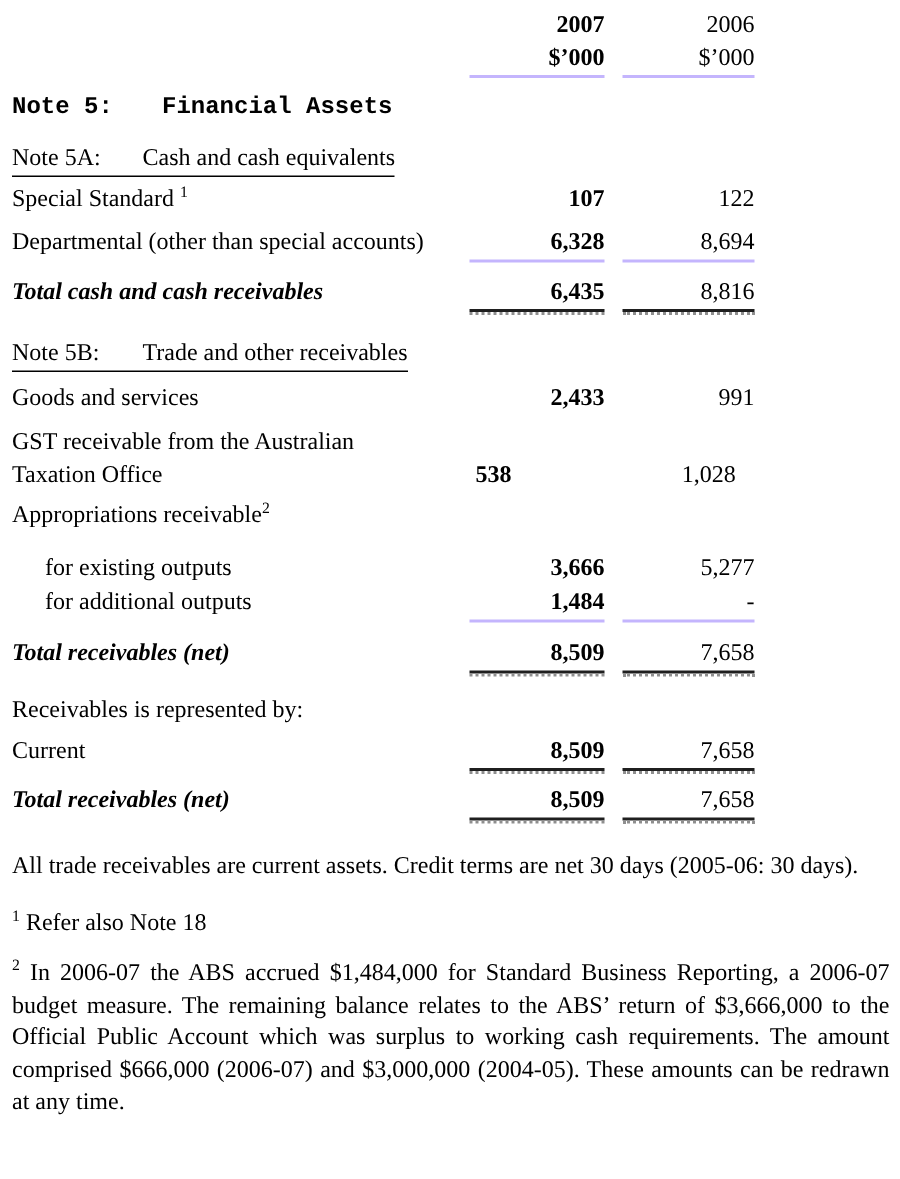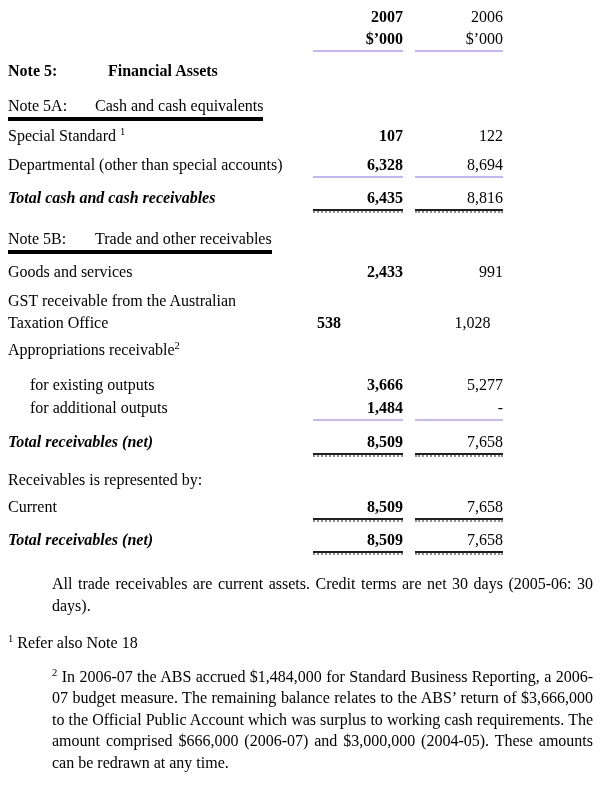--- a/index.html
+++ b/index.html
@@ -31,47 +31,47 @@
     content: ""; position: absolute; left: 0; right: 0; bottom: -4px;
     border-top: 2px dotted #8f8f8f;
   }
 
   .sup { font-size: 10.5px; vertical-align: super; line-height: 0; }
   .sup-space { margin-left: 4px; }
 
   .indent { padding-left: 22px; }
 
   
-  .note-heading { margin-top: 9px; line-height: 20px; }
+  .note-heading { margin-top: 9px; line-height: 20px; font-family: Liberation Mono, monospace; }
   .note-label { display: inline-block; width: 100px; }
 
   
   .sec-heading { margin-top: 15px; line-height: 20px; }
-  .sec-heading .inner { display: inline-block; border-bottom: 4px solid #000000; padding-bottom: 1px; }
+  .sec-heading .inner { display: inline-block; border-bottom: 1px solid #000000; padding-bottom: 1px; }
   .sec-label { display: inline-block; width: 87px; }
 
   
   .hdr-year {}
   .hdr-unit {}
   .row-special     { margin-top: 4px; }
   .row-departmental{ margin-top: 7px; }
   .row-totalcash   { margin-top: 9px; }
   .sec-5b          { margin-top: 18px; }
   .row-goods       { margin-top: 7px; }
   .row-gst         { margin-top: 7px; gap: 40px; }
   .row-sundry      { margin-top: 6px; }
   .row-approp      { margin-top: 5px; }
   .row-existing    { margin-top: 13px; }
   .row-additional  { margin-top: 1px; }
   .row-totalrecv   { margin-top: 10px; }
   .row-repby       { margin-top: 14px; }
   .row-current     { margin-top: 5px; }
   .row-totalrecv2  { margin-top: 9px; }
 
-  .para { text-align: justify; line-height: 21.5px; margin-left: 44px; }
+  .para { text-align: justify; line-height: 21.5px; }
   .para-credit { margin-top: 20px; }
   .fn1 { margin-top: 16px; line-height: 21.5px; }
   .fn2 { margin-top: 12px; }
 </style>
 </head>
 <body>
 
 <div class="doc">
 
   <div class="trow hdr-year">

